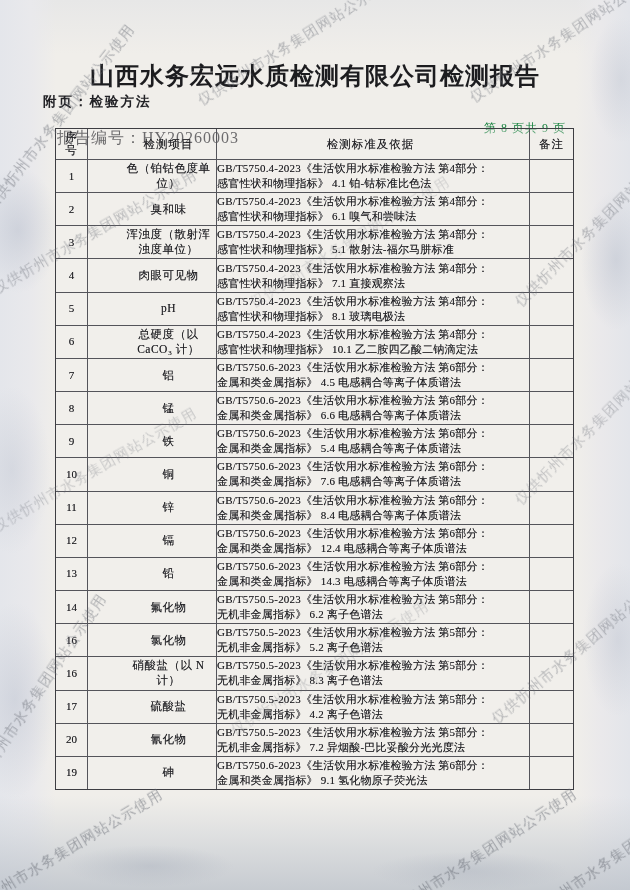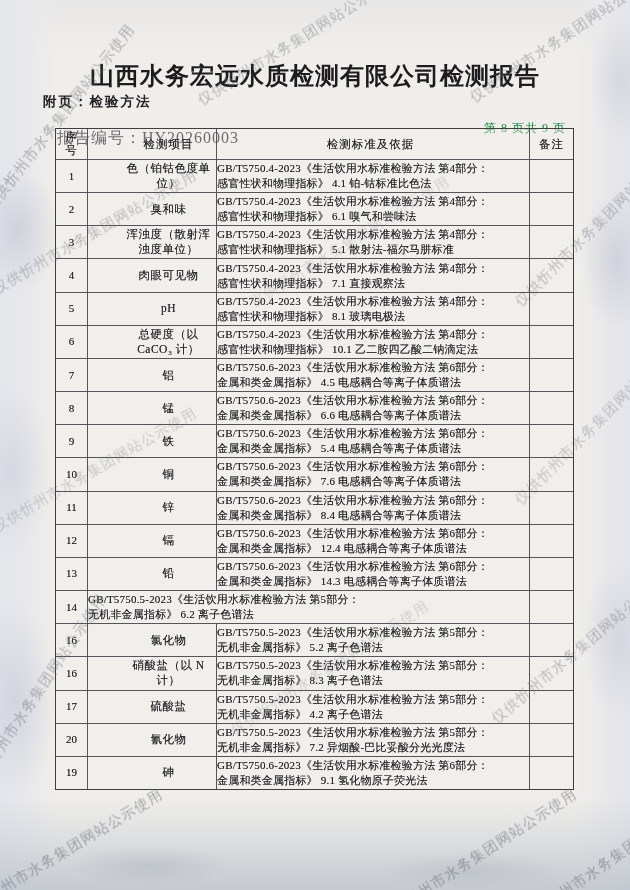--- a/index.html
+++ b/index.html
@@ -198,20 +198,21 @@
       </div>
       <div class="t-row">
         <div class="t-cell c-no">13</div>
         <div class="t-cell c-item">铅</div>
         <div class="t-cell c-std">GB/T5750.6-2023《生活饮用水标准检验方法 第6部分：
 金属和类金属指标》 14.3 电感耦合等离子体质谱法</div>
         <div class="t-cell c-rem"></div>
       </div>
       <div class="t-row">
         <div class="t-cell c-no">14</div>
+        <div class="t-cell c-item">氟化物</div>
         <div class="t-cell c-std">GB/T5750.5-2023《生活饮用水标准检验方法 第5部分：
 无机非金属指标》 6.2 离子色谱法</div>
         <div class="t-cell c-rem"></div>
       </div>
       <div class="t-row">
         <div class="t-cell c-no">16</div>
         <div class="t-cell c-item">氯化物</div>
         <div class="t-cell c-std">GB/T5750.5-2023《生活饮用水标准检验方法 第5部分：
 无机非金属指标》 5.2 离子色谱法</div>
         <div class="t-cell c-rem"></div>

